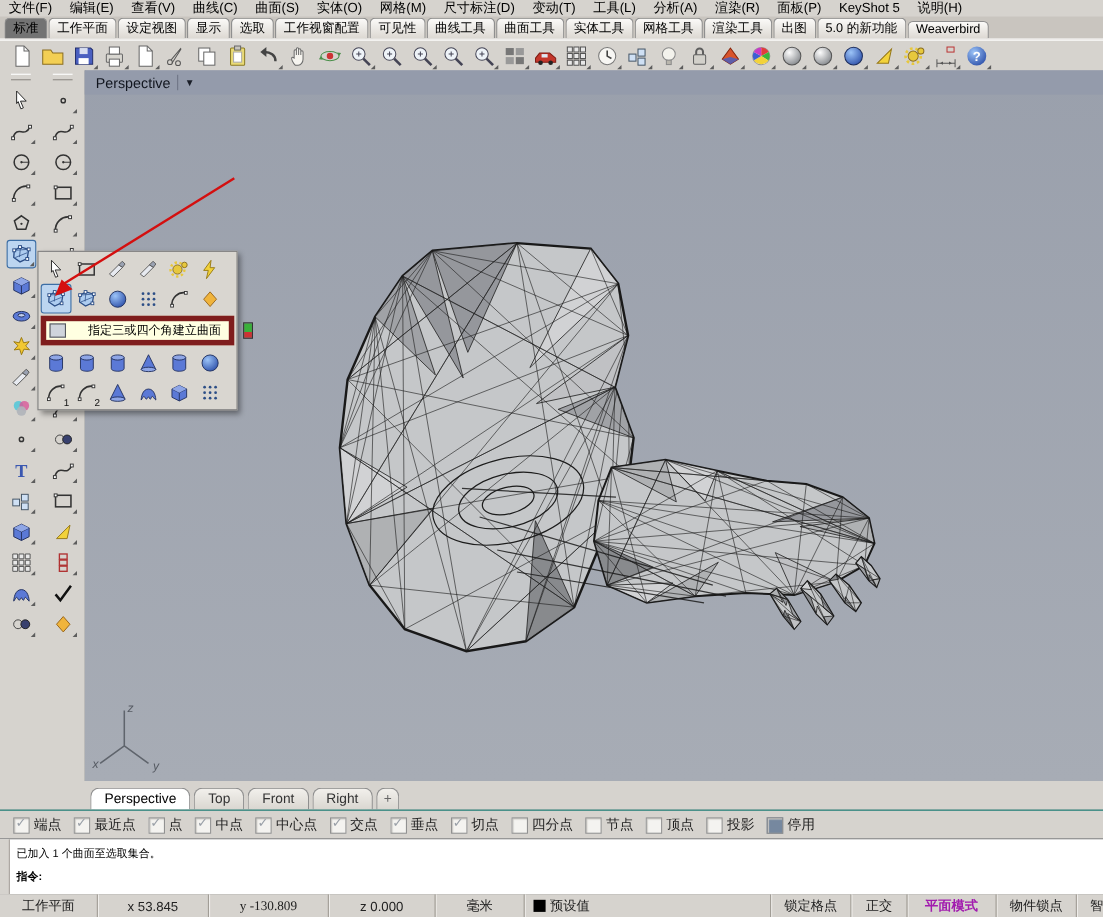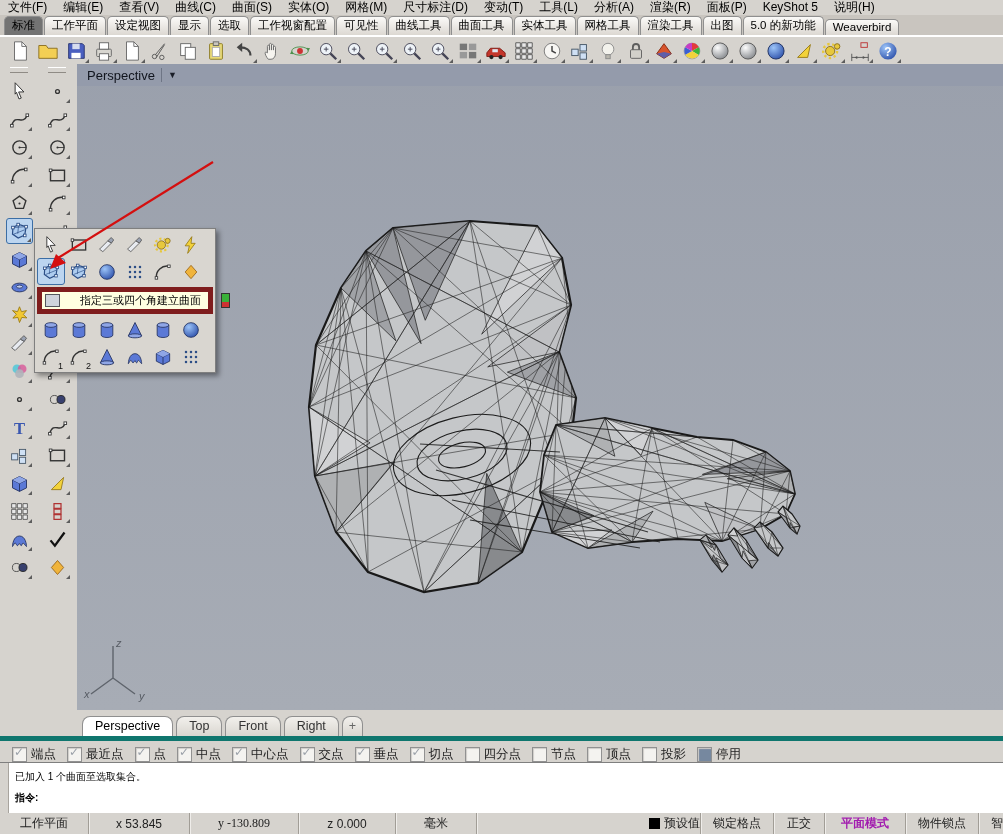--- a/index.html
+++ b/index.html
@@ -56,38 +56,38 @@
   .overlay{position:absolute;inset:0;z-index:60;pointer-events:none}
   
   .vptabs{position:absolute;top:710px;left:0;right:0;height:26px;background:#d6d3ce;display:flex;
           align-items:flex-end;padding-left:82px;border-bottom:1px solid #b3afa9}
   .vtab{margin-right:3px;padding:2px 12px 3px;font-size:12.5px;color:#333;border:1px solid #8f8f8f;border-bottom:none;
         border-radius:8px 8px 0 0;background:linear-gradient(#f2f0ec,#d9d6d0)}
   .vtab.active{background:#fff;color:#000}
   .vtab.add{padding:2px 6px 3px;color:#666}
   
   .osnap{position:absolute;top:736px;left:0;right:0;height:26px;background:#d6d3ce;display:flex;
-         align-items:center;padding-left:12px;border-top:5px solid #0f766e;font-size:12.5px;color:#222}
+         align-items:center;padding-left:12px;border-top:1px solid #0f766e;font-size:12.5px;color:#222}
   .os-item{display:flex;align-items:center;margin-right:11px;cursor:default}
   .cb{width:13px;height:13px;background:#f4f3f0;border:1px solid #919191;box-shadow:inset 1px 1px 1px #cfcdc8;
       margin-right:4px;position:relative;flex:none}
   .cb.checked::after{content:'✓';position:absolute;left:1px;top:-3px;font-size:12px;color:#9aa0a8}
   .cb.fill{background:#76889f}
   
   .cmd{position:absolute;top:762px;left:0;right:0;height:50px;background:#fff;
        border-top:1px solid #7f7f7f;border-bottom:1px solid #7f7f7f;display:flex}
   .cmd-grip{width:8px;background:#d6d3ce;border-right:1px solid #a8a49e}
   .cmd-lines{padding:3px 0 0 6px;font-size:10px;line-height:21px}
   .cmd-prompt{font-weight:bold}
   
   .status{position:absolute;top:813px;left:0;right:0;height:21px;display:flex;background:#d6d3ce;
           font-size:12px;color:#222;overflow:hidden}
   .pane{display:flex;align-items:center;justify-content:center;border-right:1px solid #a19d96;
         box-shadow:1px 0 0 #efedea;white-space:nowrap;overflow:hidden}
-  .pane.left{justify-content:flex-end;padding-left:8px}
+  .pane.left{justify-content:flex-start;padding-left:8px}
   .sw{width:11px;height:11px;background:#000;margin-right:4px;flex:none}
   .pane.boldp{font-weight:bold;color:#a21caf}
 </style>
 </head>
 <body>
 
 <svg width="0" height="0" style="position:absolute" aria-hidden="true">
   <defs>
     <radialGradient id="gg" cx=".35" cy=".3" r=".9">
         <stop offset="0" stop-color="#fdfdfd"></stop>

